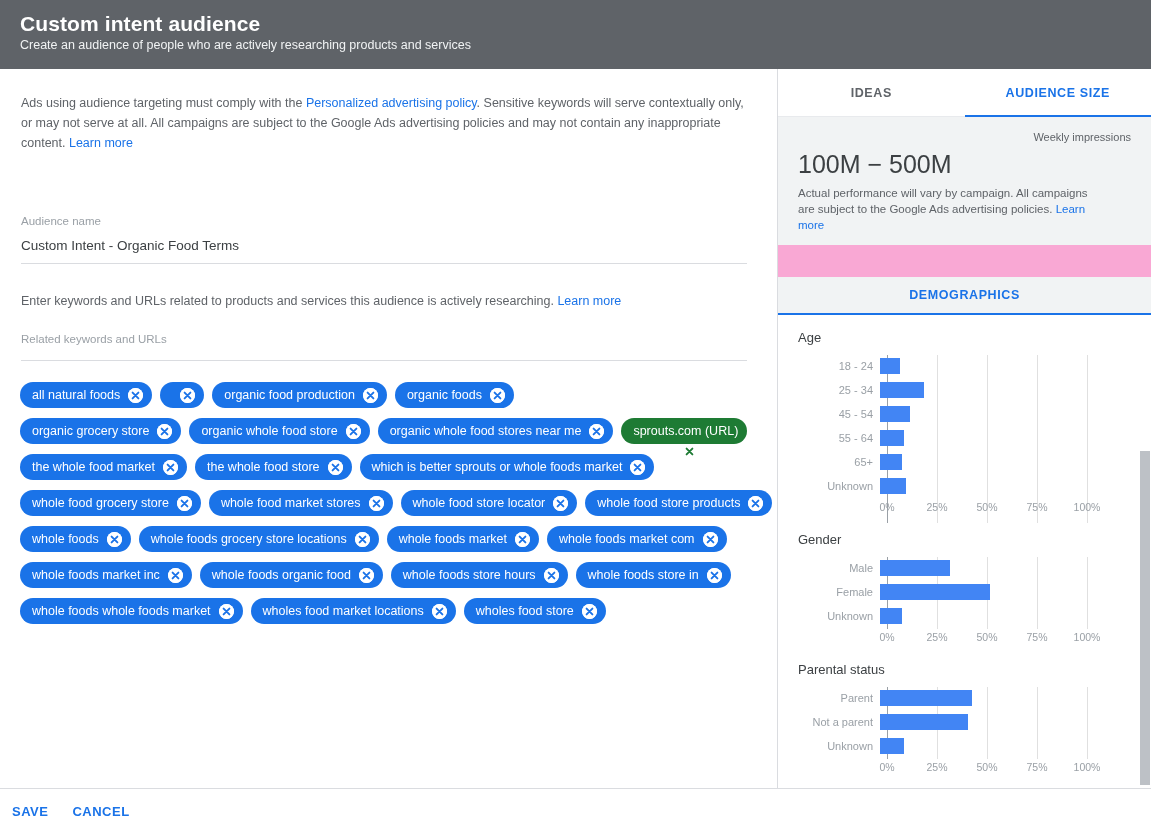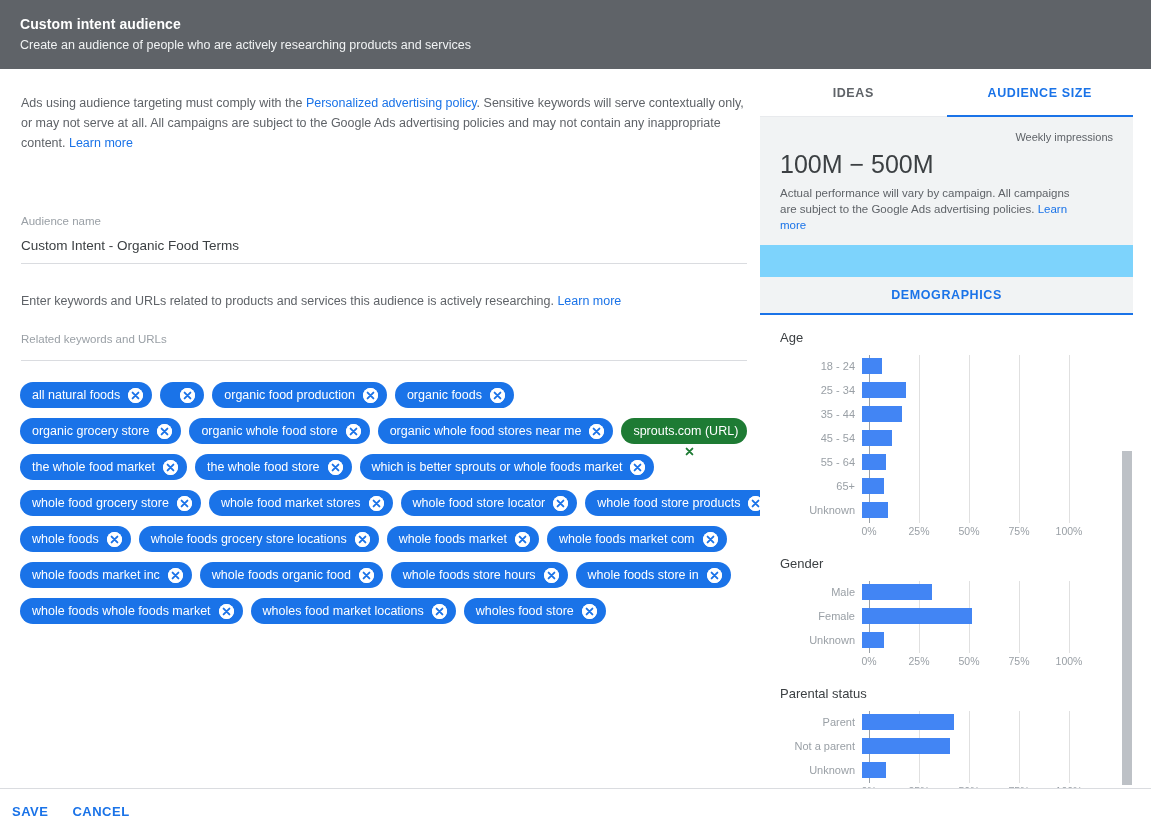--- a/index.html
+++ b/index.html
@@ -18,21 +18,21 @@
 
   
   .header {
     position: absolute; left: 0; top: 0;
     width: 1151px; height: 69px;
     background: #5f6368;
     color: #ffffff;
     padding: 13px 0 0 20px;
   }
   .header-title {
-    font-size: 14px; font-weight: bold;
+    font-size: 21px; font-weight: bold;
     letter-spacing: .1px;
     line-height: 22px;
   }
   .header-sub {
     font-size: 12.5px; font-weight: normal;
     line-height: 18px; margin-top: 1px;
     color: #f1f3f4;
   }
 
   
@@ -45,23 +45,23 @@
     width: 777px; height: 719px;
     background: #fff;
     overflow: hidden;
   }
   .v-divider {
     position: absolute; left: 777px; top: 0;
     width: 1px; height: 719px;
     background: #dadce0;
   }
   .right-pane {
-    position: absolute; left: 760px; top: 0;
+    position: absolute; left: 778px; top: 0;
     width: 373px; height: 719px;
-    background: #7dd3fc;
+    background: #f9a8d4;
     overflow: hidden;
   }
 
   
   .policy-note {
     position: absolute; left: 21px; top: 24px;
     width: 724px;
     font-size: 12.5px; line-height: 20px;
     color: #5f6368;
   }
@@ -570,26 +570,20 @@
                   <div class="bar-fill" style="width: 20px; background: rgb(66, 133, 244);"></div>
                 </div>
               </div>
               <div class="bar-row">
                 <div class="bar-label">25 - 34</div>
                 <div class="bar-track">
                   <div class="bar-fill" style="width: 44px; background: rgb(66, 133, 244);"></div>
                 </div>
               </div>
               <div class="bar-row">
-                <div class="bar-label">35 - 44</div>
-                <div class="bar-track">
-                  <div class="bar-fill" style="width: 40px; background: rgb(66, 133, 244);"></div>
-                </div>
-              </div>
-              <div class="bar-row">
                 <div class="bar-label">45 - 54</div>
                 <div class="bar-track">
                   <div class="bar-fill" style="width: 30px; background: rgb(66, 133, 244);"></div>
                 </div>
               </div>
               <div class="bar-row">
                 <div class="bar-label">55 - 64</div>
                 <div class="bar-track">
                   <div class="bar-fill" style="width: 24px; background: rgb(66, 133, 244);"></div>
                 </div>

